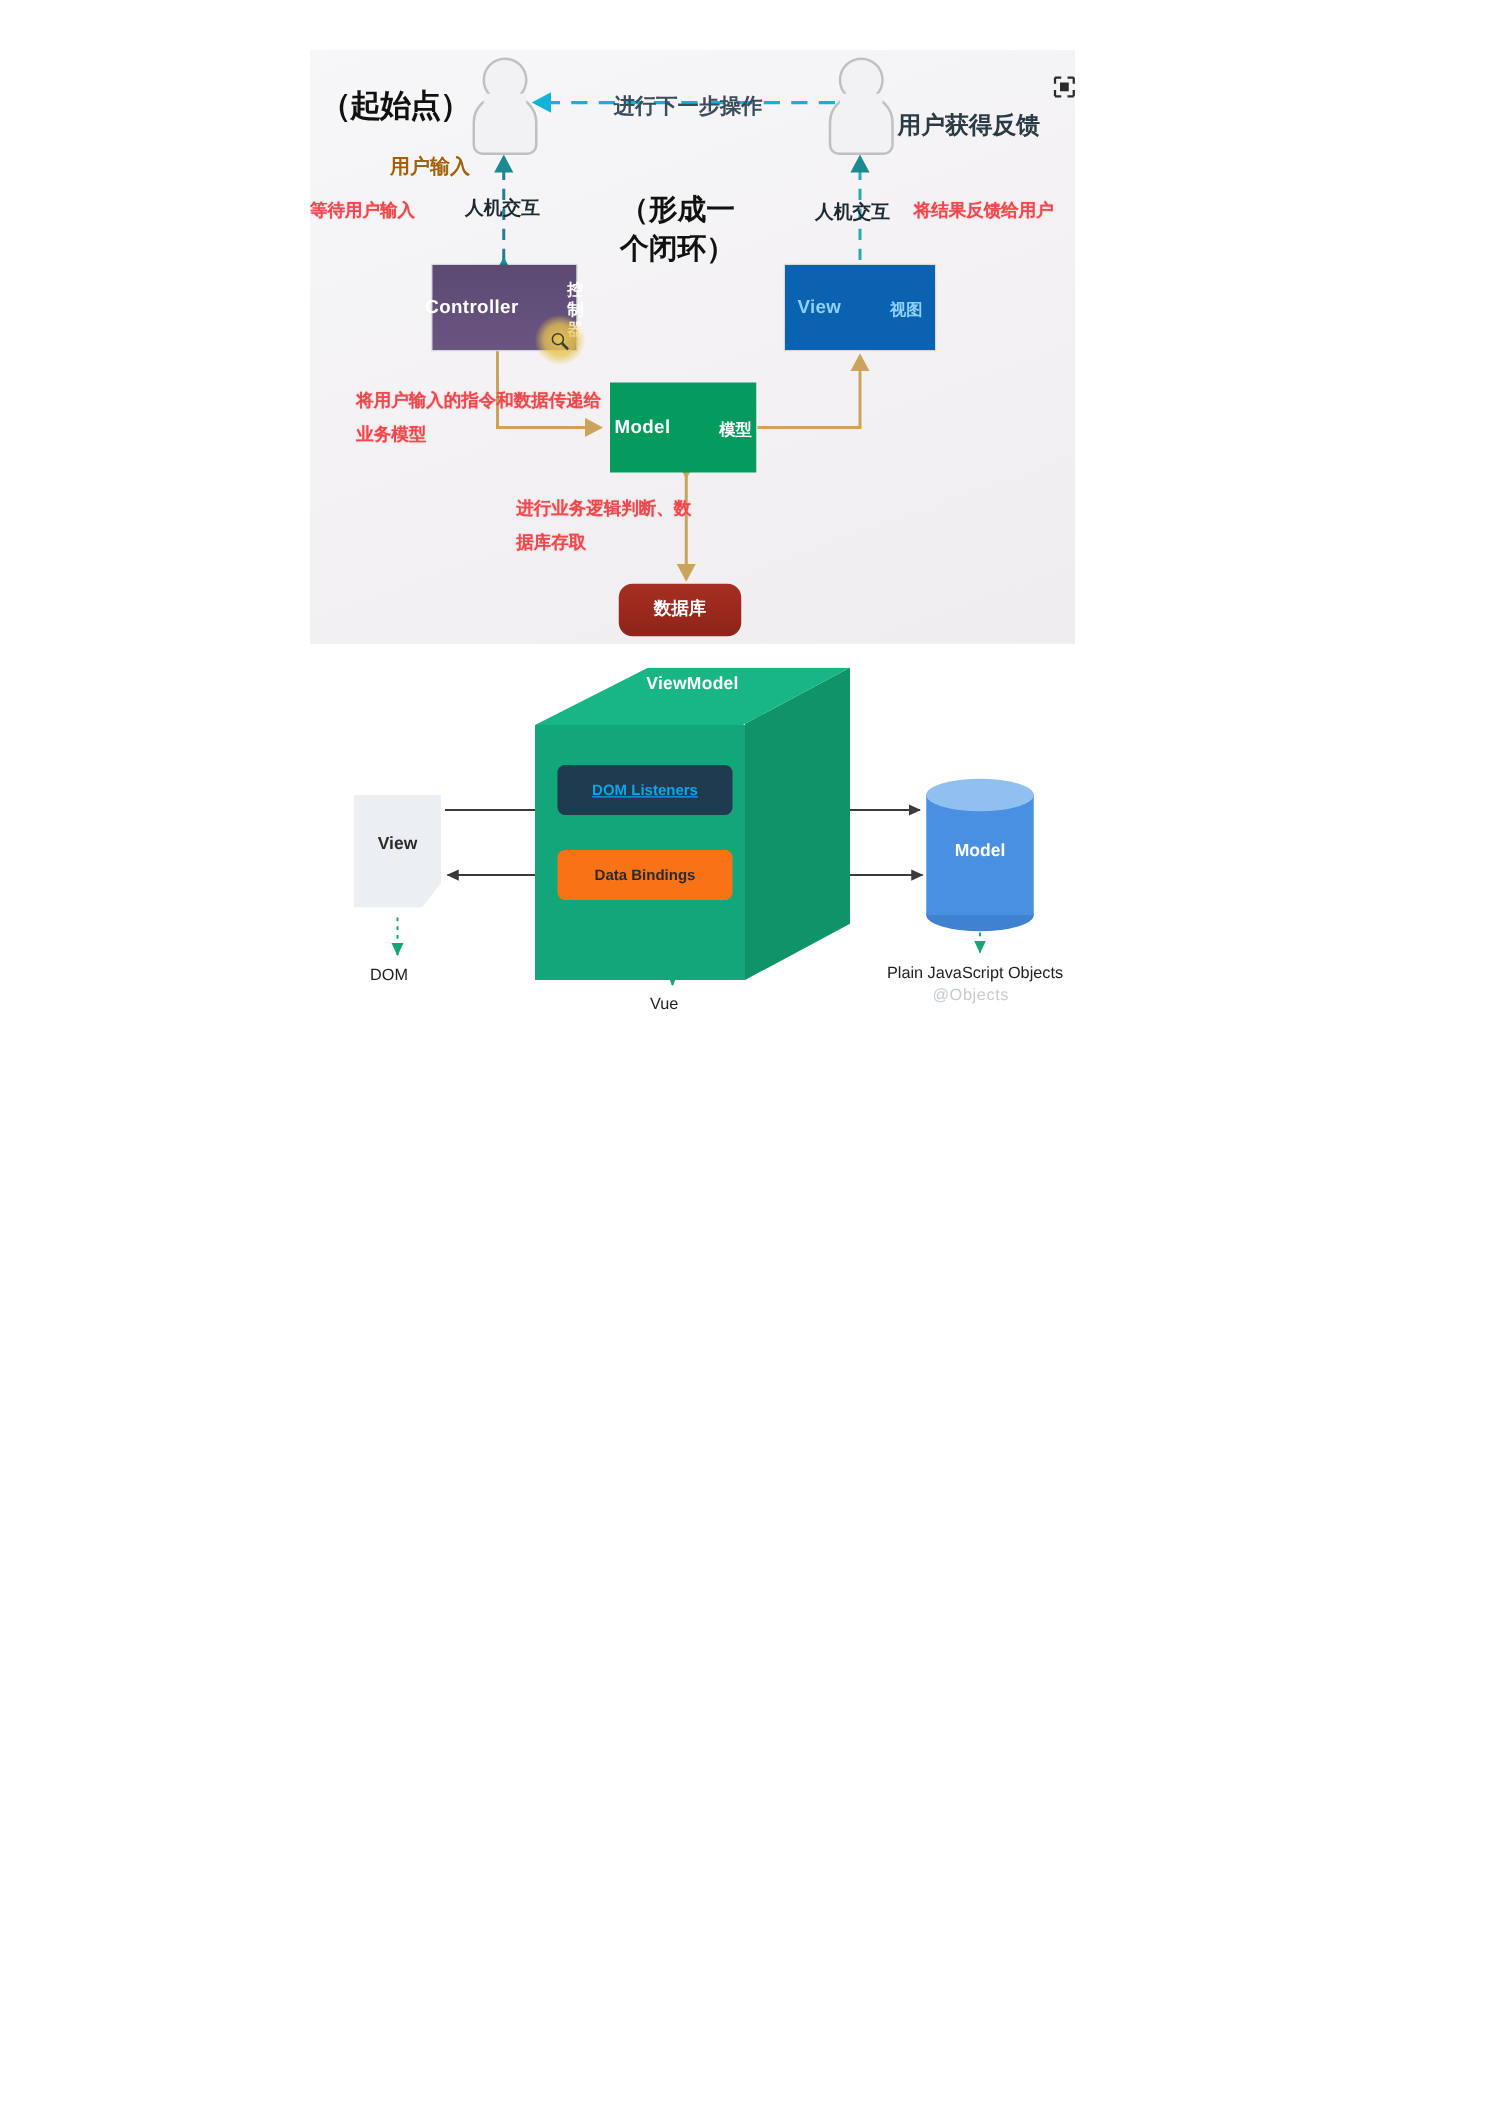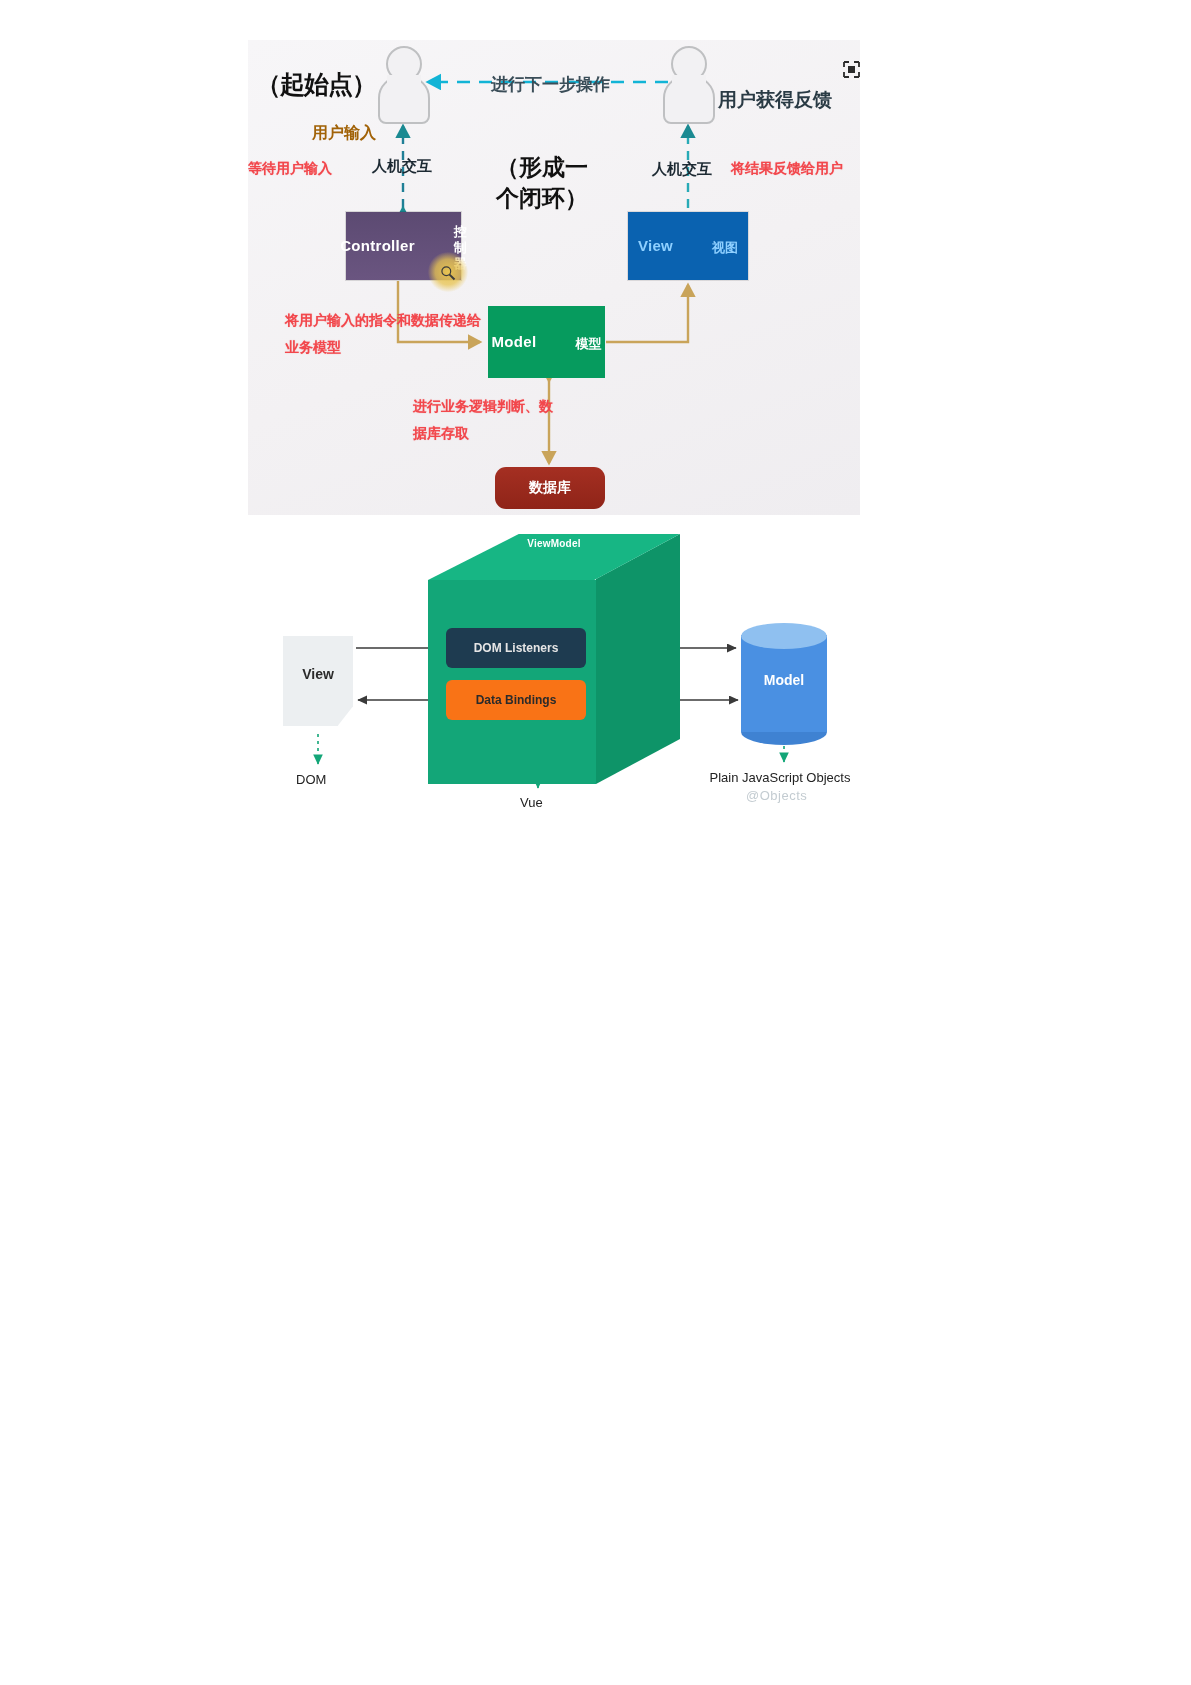--- a/index.html
+++ b/index.html
@@ -67,21 +67,21 @@
   #node-view .cn { color: #8fd0ff; }
 
   #node-model {
     left: 240px; top: 266px; width: 117px; height: 72px;
     background: #069b5e;
   }
   #node-model .en { color: #ffffff; }
   #node-model .cn { color: #ffffff; }
 
   #node-db {
-    left: 247px; top: 427px; width: 110px; height: 42px;
+    left: 247px; top: 427px; width: 98px; height: 42px;
     background: linear-gradient(180deg,#a52f22 0%, #8f2418 100%);
     border-radius: 11px;
     font-family: Liberation Serif, serif;
   }
   #node-db .cn { color: #fff; font-size: 14px; margin: 0; }
 
   
   .lbl { position: absolute; white-space: nowrap; font-weight: bold; }
   .lbl.dark { color: #1d2a33; }
   .lbl.red  { color: #f2474c; text-shadow: 0 0 1px rgba(242,71,76,.5); }
@@ -124,29 +124,29 @@
     background:#17B684;
     clip-path: polygon(0% 100%, 36% 0%, 100% 0%, 66% 100%);
   }
   #cube-side-face {
     position:absolute; left:348px; top:14px; width:84px; height:250px;
     background:#0E9468;
     clip-path: polygon(0% 100%, 0% 18%, 100% 0%, 100% 82%);
   }
   #cube-label {
     position: absolute; left: 206px; top: 18px; width: 200px;
-    text-align: center; color: #fff; font-weight: bold; font-size: 10px;
+    text-align: center; color: #fff; font-weight: bold; font-size: 14px;
     letter-spacing: .2px;
   }
   .inner-bar {
     position: absolute; left: 198px; width: 140px; height: 40px;
     display: flex; align-items: center; justify-content: center;
     font-weight: bold; font-size: 12px; border-radius: 6px;
   }
-  #bar-dom { top: 108px; background: #1e3b50; color: #e5e5e5; }
+  #bar-dom { top: 92px; background: #1e3b50; color: #0ea5e9; text-decoration: underline; }
   #bar-bind { top: 160px; background: #f97316; color: #2b2b2b; }
 
   
   #view-card {
     position: absolute; left: 35px; top: 116px; width: 70px; height: 90px;
     background: #eceff1;
     box-shadow: 0 1px 2px rgba(0,0,0,.08);
     clip-path: polygon(0 0, 100% 0, 100% 78%, 78% 100%, 0 100%);
   }
   #view-card-label {

